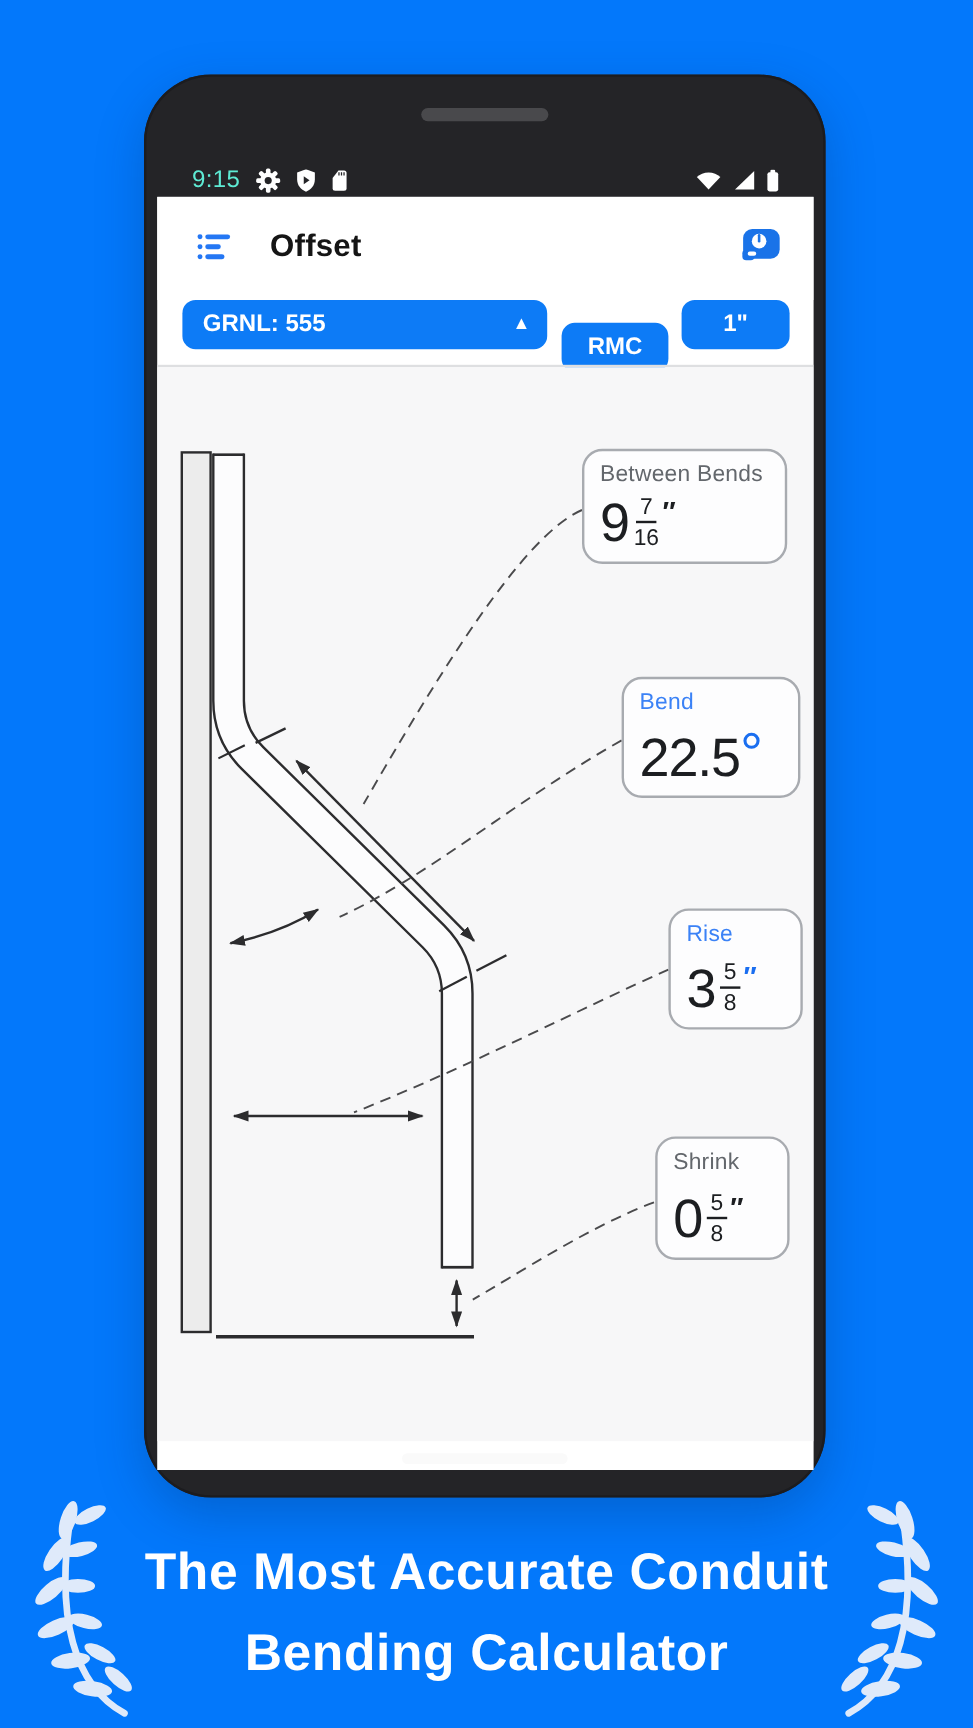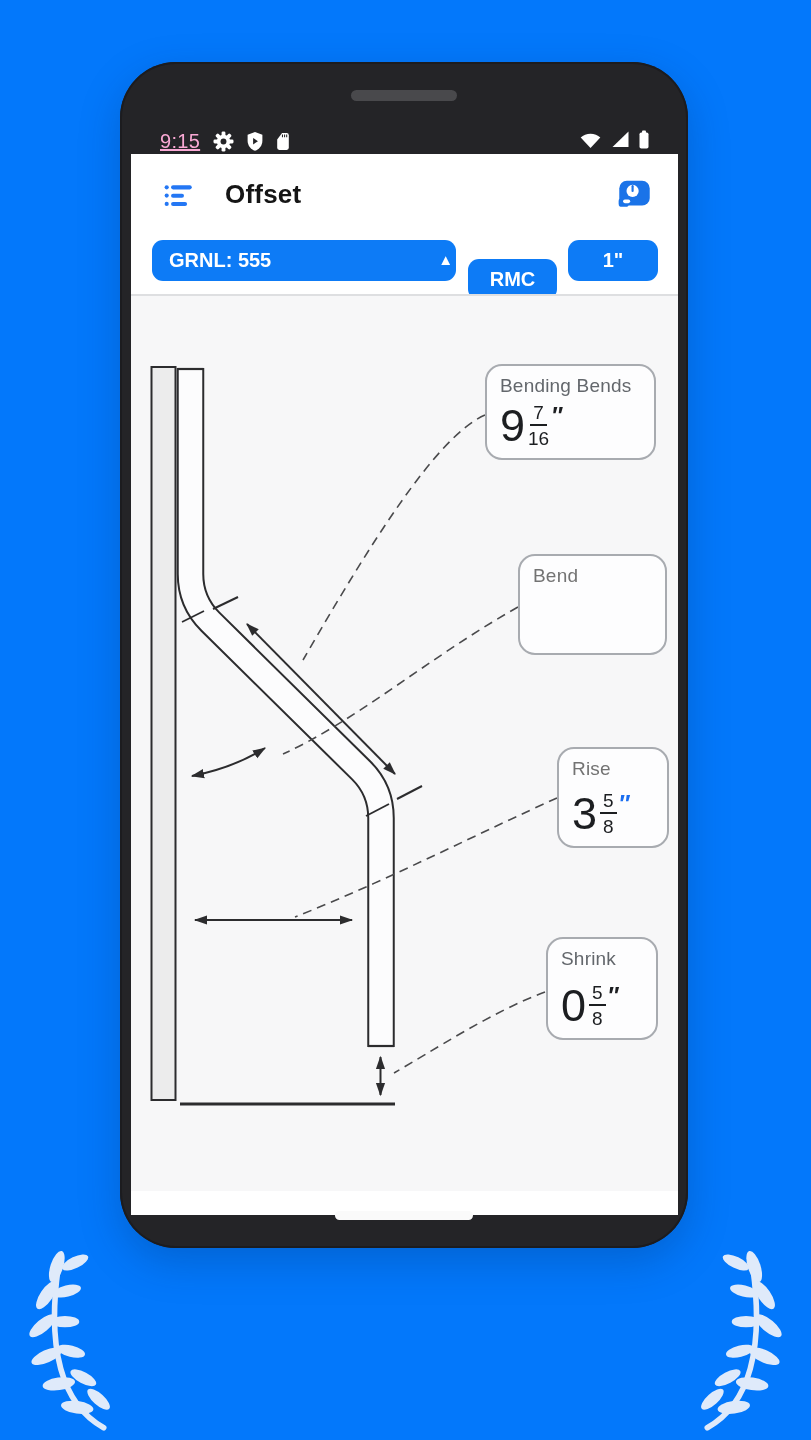--- a/index.html
+++ b/index.html
@@ -5,52 +5,52 @@
   html,body{margin:0;padding:0;background:#0378fb;}
   *{box-sizing:border-box;font-family:"Liberation Sans",sans-serif;}
   .stage{position:relative;width:811px;height:1440px;background:#0378fb;overflow:hidden;}
 
   
   .phone{position:absolute;left:120px;top:62px;width:568px;height:1186px;
          background:#242427;border-radius:56px;box-shadow:inset 0 0 0 2px #1c1c1f, 0 14px 40px rgba(0,40,90,.25);}
   .speaker{position:absolute;left:50%;top:28px;transform:translateX(-50%);
            width:106px;height:11px;border-radius:6px;background:#49494c;}
   .statusbar{position:absolute;left:12px;right:12px;top:68px;height:40px;
-             display:flex;align-items:flex-start;justify-content:space-between;padding:0 26px 0 28px;color:#f9a8d4;text-decoration:underline;}
+             display:flex;align-items:center;justify-content:space-between;padding:0 26px 0 28px;color:#5eead4;}
   .sb-left{display:flex;align-items:center;gap:13px;}
   .sb-right{display:flex;align-items:center;gap:8px;}
   .sb-time{font-size:20px;font-weight:500;letter-spacing:.3px;}
   .sb-ico{display:inline-flex;align-items:center;}
   .home-indicator{position:absolute;left:50%;bottom:28px;transform:translateX(-50%);
                   width:138px;height:9px;border-radius:5px;background:#fafafa;}
 
   
-  .screen{position:absolute;left:11px;top:92px;width:547px;height:1061px;background:#ffffff;overflow:hidden;}
+  .screen{position:absolute;left:11px;top:102px;width:547px;height:1061px;background:#ffffff;overflow:hidden;}
   .appbar{position:absolute;left:0;top:0;width:100%;height:86px;background:#fff;}
   .menu-ico{position:absolute;left:33px;top:29px;cursor:pointer;}
   .app-title{position:absolute;left:94px;top:25px;font-size:26px;font-weight:700;color:#151515;letter-spacing:.2px;}
   .tape-ico{position:absolute;right:27px;top:24px;cursor:pointer;}
 
   .pill{position:absolute;top:86px;height:41px;background:#0d7bf6;border:none;border-radius:11px;
         color:#fff;font-weight:700;font-size:20px;display:flex;align-items:center;justify-content:center;cursor:pointer;}
-  .pill-bender{left:21px;width:304px;justify-content:space-between;padding:0 3px 0 17px;}
+  .pill-bender{left:21px;width:304px;justify-content:space-between;padding:0 14px 0 17px;}
   .pill-bender .tri{font-size:15px;transform:translateY(-1px);}
   .pill-material{left:337px;width:89px;margin-top:19px;}
   .pill-size{left:437px;width:90px;}
   .divider{position:absolute;left:0;top:140px;width:100%;height:1.5px;background:#dedfe1;}
 
   .content{position:absolute;left:0;top:141.5px;width:547px;height:895.5px;background:#f7f7f8;}
   .diagram{position:absolute;left:0;top:0;}
 
   
   .callout{position:absolute;background:#fdfdfe;border:2px solid #a8abb0;border-radius:17px;
            display:flex;flex-direction:column;justify-content:space-between;
            padding:9px 10px 9px 13px;cursor:pointer;}
   .co-label{font-size:19px;color:#63676c;letter-spacing:.2px;}
-  .callout.input .co-label{color:#737373;}
+  .callout.input .co-label{color:#3b82f6;}
   .co-value{display:flex;align-items:center;color:#1c1e21;line-height:1;}
   .co-whole{font-size:45px;letter-spacing:-1px;}
   .frac{display:inline-flex;flex-direction:column;align-items:center;font-size:19px;font-weight:500;
         line-height:1.05;margin-left:4px;color:#1c1e21;}
   .frac .num{border-bottom:2.5px solid #1c1e21;padding:0 3px 1px;}
   .frac .den{padding-top:3px;}
   .co-unit{font-size:23px;font-weight:700;align-self:flex-start;margin:2px 0 0 3px;color:#1c1e21;}
   .callout.input .co-unit{color:#1a6ef0;}
   .co-unit.deg{font-size:48px;font-weight:400;margin:-4px 0 0 0;color:#1a6ef0;}
   .co-bb{left:354px;top:68px;width:171px;height:96px;}
@@ -98,20 +98,24 @@
       <ellipse cx="60" cy="156" rx="16" ry="6.2" transform="rotate(8 60 156)"></ellipse>
       <ellipse cx="58" cy="14" rx="14" ry="5.6" transform="rotate(-26 58 14)"></ellipse>
       <ellipse cx="50" cy="42" rx="14" ry="5.6" transform="rotate(-14 50 42)"></ellipse>
       <ellipse cx="48" cy="72" rx="14" ry="5.6" transform="rotate(0 48 72)"></ellipse>
       <ellipse cx="54" cy="101" rx="14" ry="5.6" transform="rotate(14 54 101)"></ellipse>
       <ellipse cx="66" cy="127" rx="14" ry="5.6" transform="rotate(28 66 127)"></ellipse>
       <ellipse cx="81" cy="148" rx="14" ry="5.6" transform="rotate(42 81 148)"></ellipse>
     </g>
   </svg>
 
+  <div class="caption">
+    <div>The Most Accurate Conduit</div>
+    <div>Bending Calculator</div>
+  </div>
 
   <div class="phone">
     <div class="speaker"></div>
 
     <div class="statusbar">
       <div class="sb-left">
         <span class="sb-time">9:15</span>
         <span class="sb-ico">
           <svg width="21" height="21" viewBox="0 0 22 22">
             <g fill="#fff">
@@ -231,33 +235,37 @@
 
           <g fill="none" stroke="#4a4a4c" stroke-width="1.6" stroke-dasharray="9 6">
             <path d="M354,119 C 305,140 235,255 172,364"></path>
             <path d="M387,311 C 300,360 225,425 152,458"></path>
             <path d="M426,502 C 352,535 255,585 164,621"></path>
             <path d="M414,696 C 362,715 298,757 263,777"></path>
           </g>
         </svg>
 
         <div class="callout co-bb computed">
-          <div class="co-label">Bending Bends</div>
+          <div class="co-label">Between Bends</div>
           <div class="co-value">
             <span class="co-whole">9</span>
             <span class="frac">
               <span class="num">7</span>
               <span class="den">16</span>
             </span>
             <span class="co-unit">″</span>
           </div>
         </div>
 
         <div class="callout co-bend input">
           <div class="co-label">Bend</div>
+          <div class="co-value">
+            <span class="co-whole">22.5</span>
+            <span class="co-unit deg">°</span>
+          </div>
         </div>
 
         <div class="callout co-rise input">
           <div class="co-label">Rise</div>
           <div class="co-value">
             <span class="co-whole">3</span>
             <span class="frac">
               <span class="num">5</span>
               <span class="den">8</span>
             </span>

